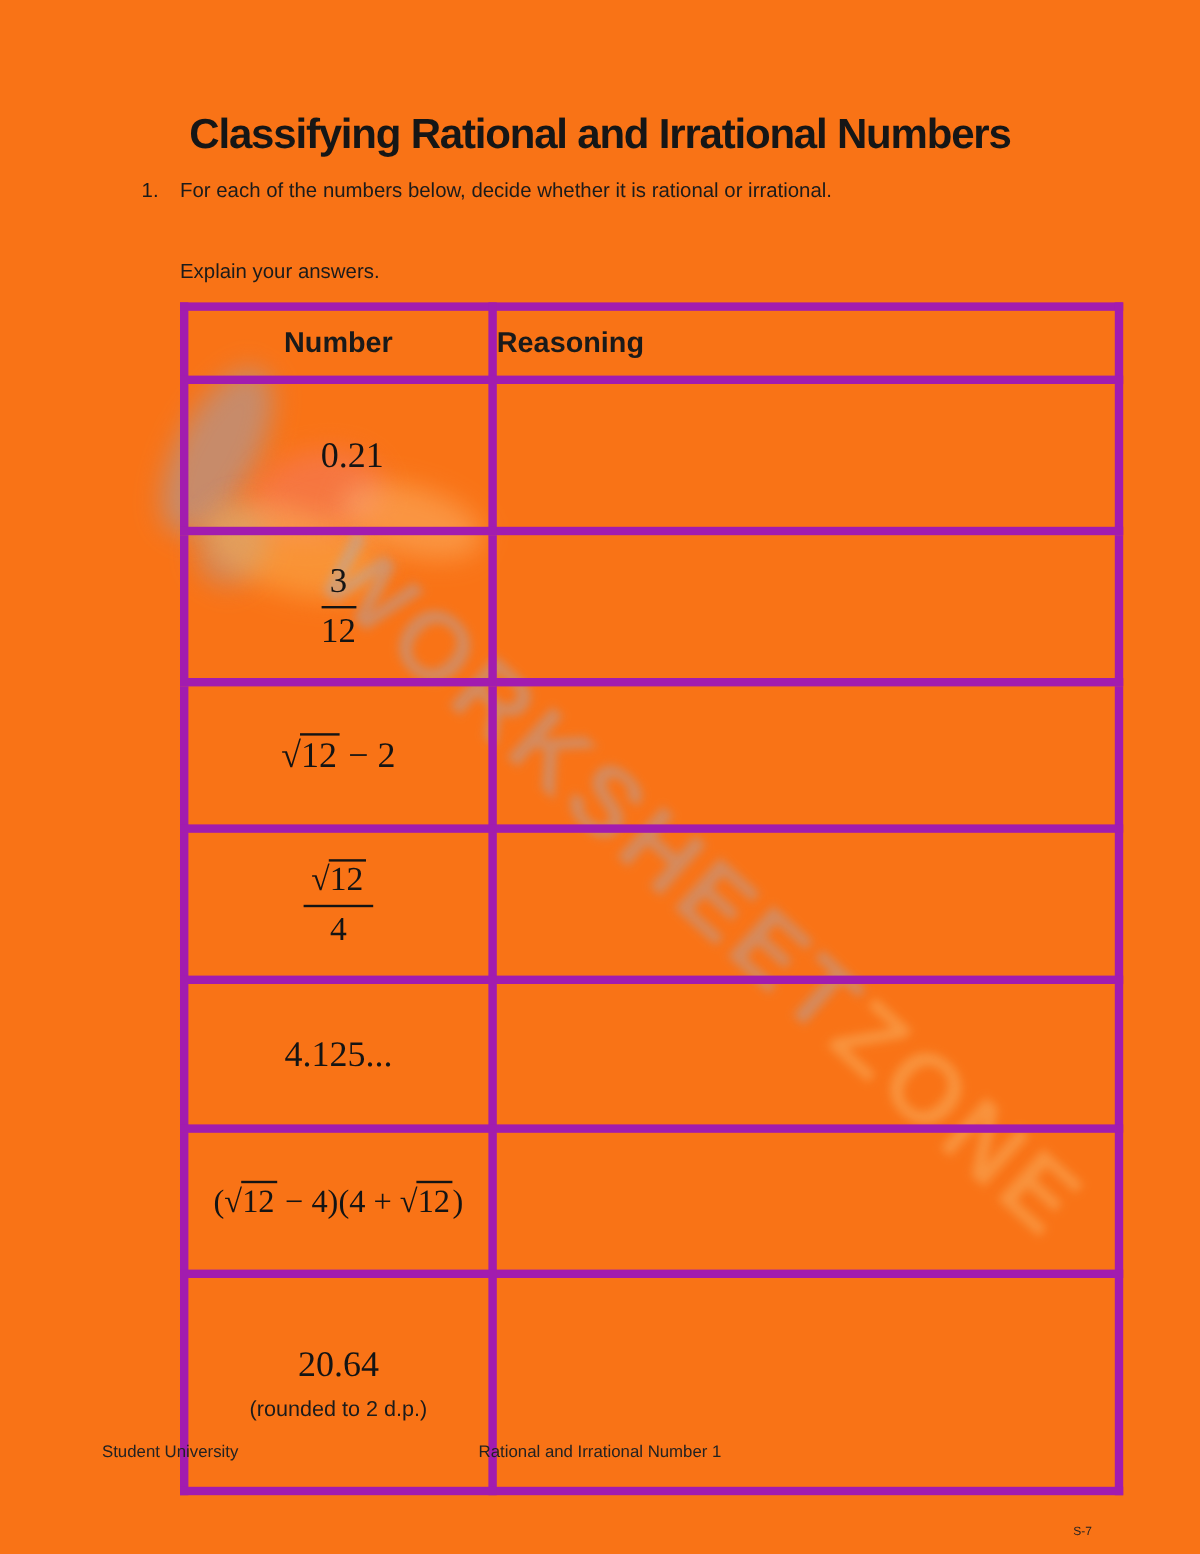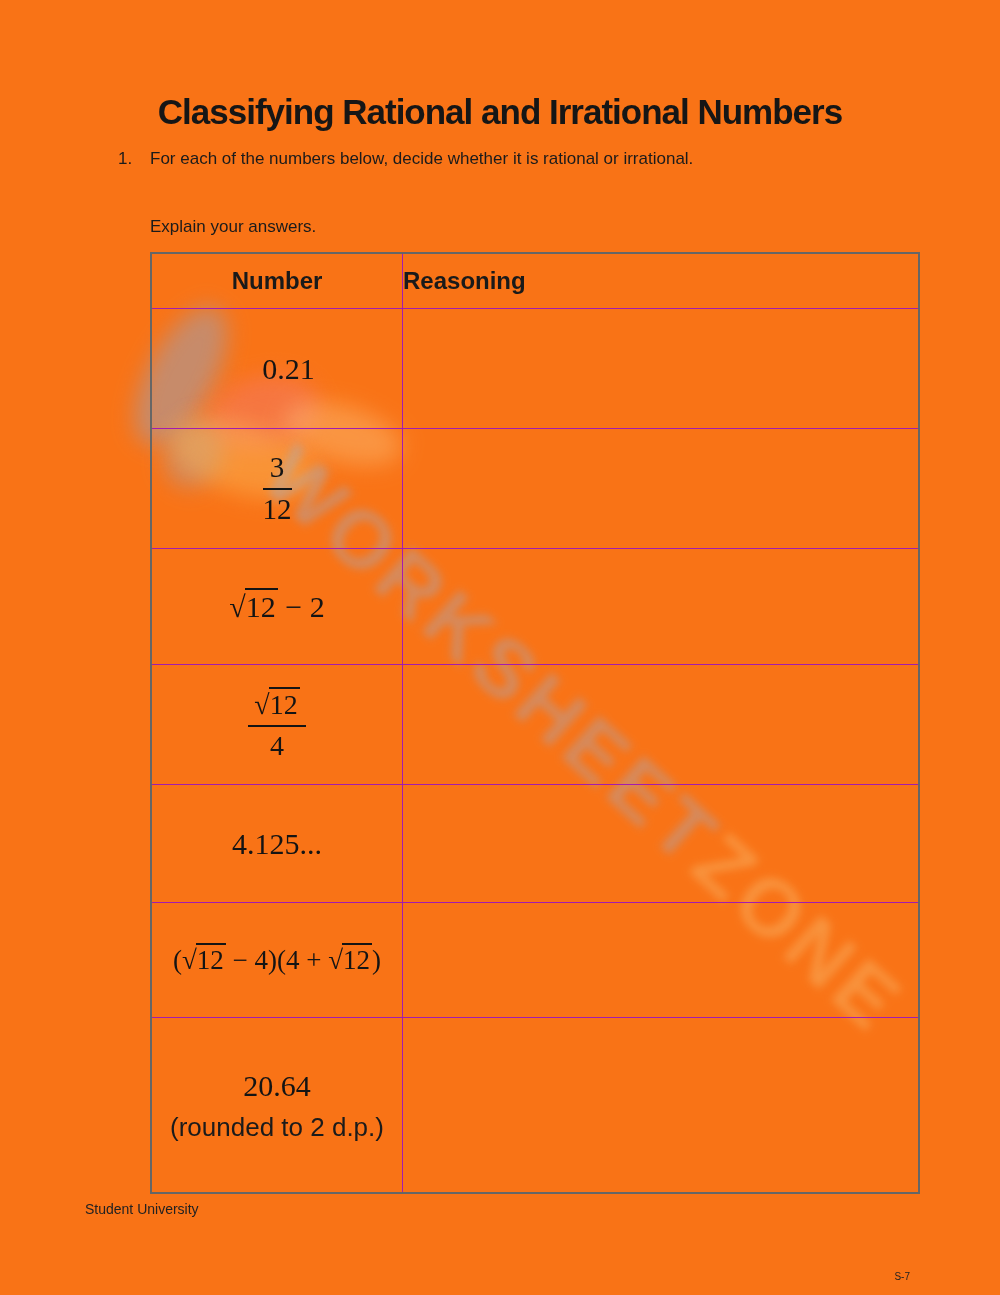--- a/index.html
+++ b/index.html
@@ -33,21 +33,21 @@
   }
   .q-num{position:absolute;left:118px;top:149px;font-size:17px;}
   .instr-1{position:absolute;left:150px;top:149px;font-size:17px;}
   .instr-2{position:absolute;left:150px;top:181px;font-size:17px;margin-top:36px;}
   
   table.work{
     position:absolute;left:150px;top:252px;width:765px;
     border-collapse:collapse;table-layout:fixed;
     border:2px solid #666;
   }
-  table.work th,table.work td{border:1px solid #a21caf;padding:0;}
+  table.work th,table.work td{border:7px solid #a21caf;padding:0;}
   th.h-number{width:250px;height:54px;text-align:center;font-size:24px;font-weight:700;color:#1a1a1a;}
   th.h-reasoning{width:515px;text-align:left;padding-left:20px;font-size:24px;font-weight:700;color:#1a1a1a;}
   td.num-cell{text-align:center;vertical-align:middle;}
   td.reason-cell{background:transparent;}
   tbody tr:nth-child(1) td{height:119px;padding-left:23px;}
   tbody tr:nth-child(2) td{height:119px;}
   tbody tr:nth-child(3) td{height:115px;}
   tbody tr:nth-child(4) td{height:119px;}
   tbody tr:nth-child(5) td{height:117px;}
   tbody tr:nth-child(6) td{height:114px;}
@@ -60,21 +60,21 @@
   tbody tr:nth-child(2) .math{font-size:29px;}
   tbody tr:nth-child(4) .math{font-size:28px;}
   tbody tr:nth-child(6) .math{font-size:27px;}
   .sqrt{display:inline-block;white-space:nowrap;}
   .rsign{display:inline-block;line-height:1.05;}
   .radicand{display:inline-block;border-top:2px solid #141414;line-height:1.15;padding:0 2px 0 1px;margin-left:-1px;}
   .frac{display:inline-flex;flex-direction:column;vertical-align:middle;text-align:center;}
   .fnum{border-bottom:2px solid #141414;padding:0 6px 3px;}
   .fden{padding-top:2px;}
   .sub-note{
-    font-family:"Liberation Sans",sans-serif;font-size:26px;color:#1b1b1b;
+    font-family:"Liberation Sans",sans-serif;font-size:18px;color:#1b1b1b;
     margin-top:8px;
   }
   
   .footer-left{position:absolute;left:85px;top:1201px;font-size:14px;color:#222;}
   .footer-center{position:absolute;left:0;top:1201px;width:100%;text-align:center;font-size:14px;color:#222;line-height:17px;}
   .footer-right{position:absolute;right:90px;top:1271px;font-size:10px;color:#222;}
 </style>
 </head>
 <body>
 
@@ -154,17 +154,18 @@
               <div class="math"><span class="mtext">20.64</span></div>
               <div class="sub-note">(rounded to 2 d.p.)</div>
             </td>
             <td class="reason-cell"></td>
           </tr>
         </tbody>
     </table>
 
     <span class="footer-left">Student University</span>
     <div class="footer-center">
+      <div>Rational and Irrational Number 1</div>
     </div>
     <span class="footer-right">S-7</span>
 
   </div>
 </div>
 
 </body></html>

